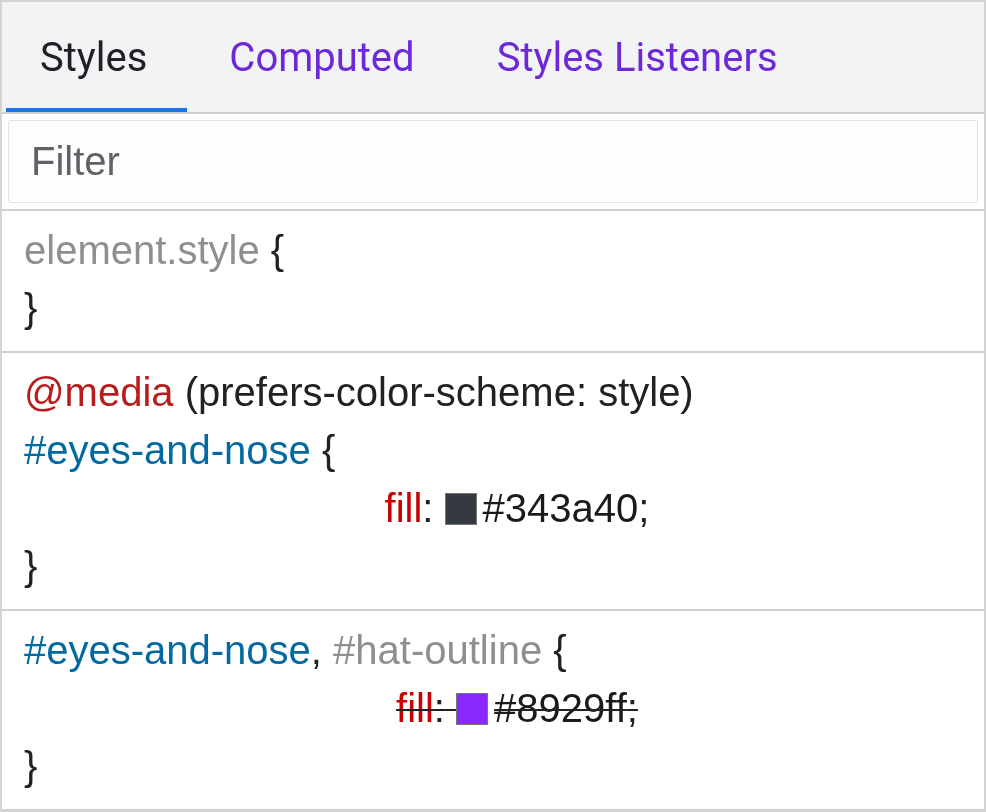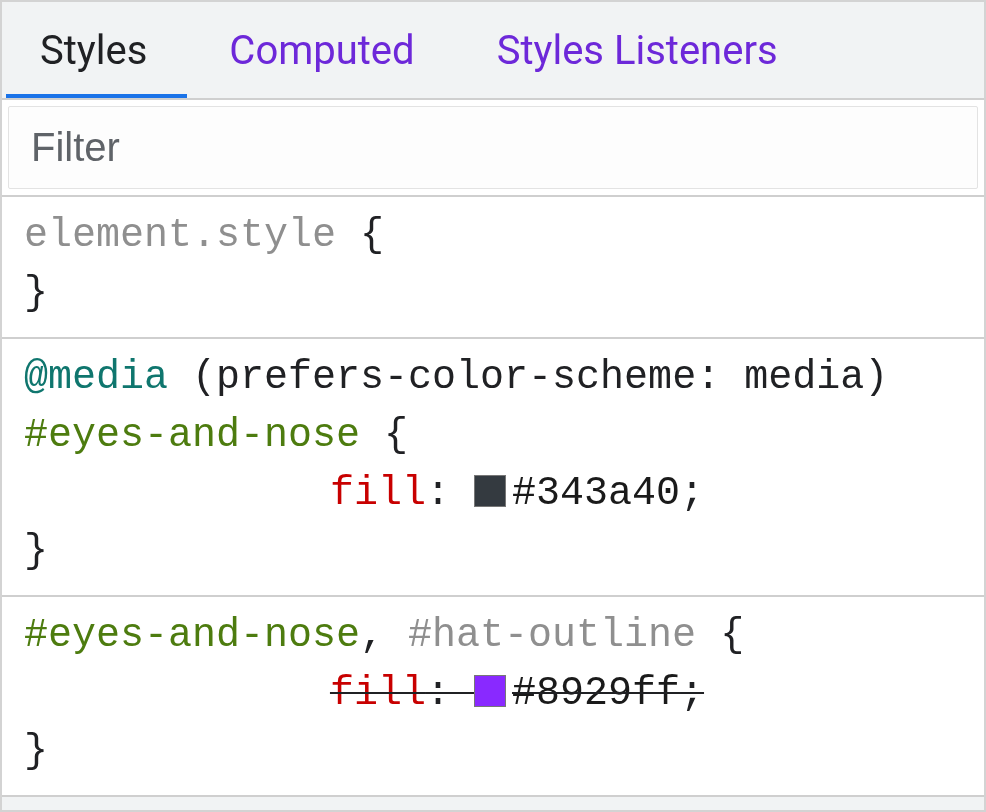--- a/index.html
+++ b/index.html
@@ -9,21 +9,21 @@
     height: 812px;
     background: #f1f3f4;
     font-family: -apple-system, BlinkMacSystemFont, "Segoe UI", Roboto, sans-serif;
     border: 2px solid #d3d3d3;
     overflow: hidden;
   }
 
   .tabstrip {
     display: flex;
     align-items: stretch;
-    height: 98px;
+    height: 112px;
     background: #f1f3f4;
     border-bottom: 2px solid #cfcfcf;
     overflow: hidden;
     white-space: nowrap;
   }
   .tab {
     display: flex;
     align-items: center;
     padding: 0 44px 0 38px;
     font-size: 40px;
@@ -65,30 +65,30 @@
   }
   .filter-input::placeholder { color: #5f6368; }
 
   .rules { background: #ffffff; }
   .rule {
     border-bottom: 2px solid #cfcfcf;
     padding: 10px 22px 14px 22px;
   }
 
   .code {
-    font-family: Liberation Mono, monospace;
+    font-family: Liberation Sans, sans-serif;
     font-size: 40px;
     line-height: 1.45;
     color: #202124;
     white-space: nowrap;
   }
 
   .selector-grey { color: #8f8f8f; }
-  .selector-dark { color: #4d7c0f; }
-  .media-kw { color: #0f766e; }
+  .selector-dark { color: #0369a1; }
+  .media-kw { color: #b91c1c; }
   .prop-name { color: #c80000; }
   .prop-value { color: #1a1a1a; }
   .indent { padding-left: 48px; text-align: center; }
   .swatch {
     display: inline-block;
     width: 32px;
     height: 32px;
     border: 1px solid #777;
     vertical-align: -3px;
     margin-right: 6px;
@@ -116,21 +116,21 @@
 
 <div class="rules">
 
   <div class="rule code">
     <div><span class="selector-grey">element.style</span><span> {</span></div>
     <div><span>}</span></div>
   </div>
 
   <div class="rule code">
     <div>
-      <span class="media-kw">@media</span><span> </span><span>(prefers-color-scheme: media)</span>
+      <span class="media-kw">@media</span><span> </span><span>(prefers-color-scheme: style)</span>
     </div>
     <div>
       <span class="selector-dark">#eyes-and-nose</span><span> {</span>
     </div>
     <div class="indent">
       <span class="prop-name">fill</span><span>: </span>
       <span class="swatch" style="background:#343a40"></span><span class="prop-value">#343a40</span><span>;</span>
     </div>
     <div><span>}</span></div>
   </div>

